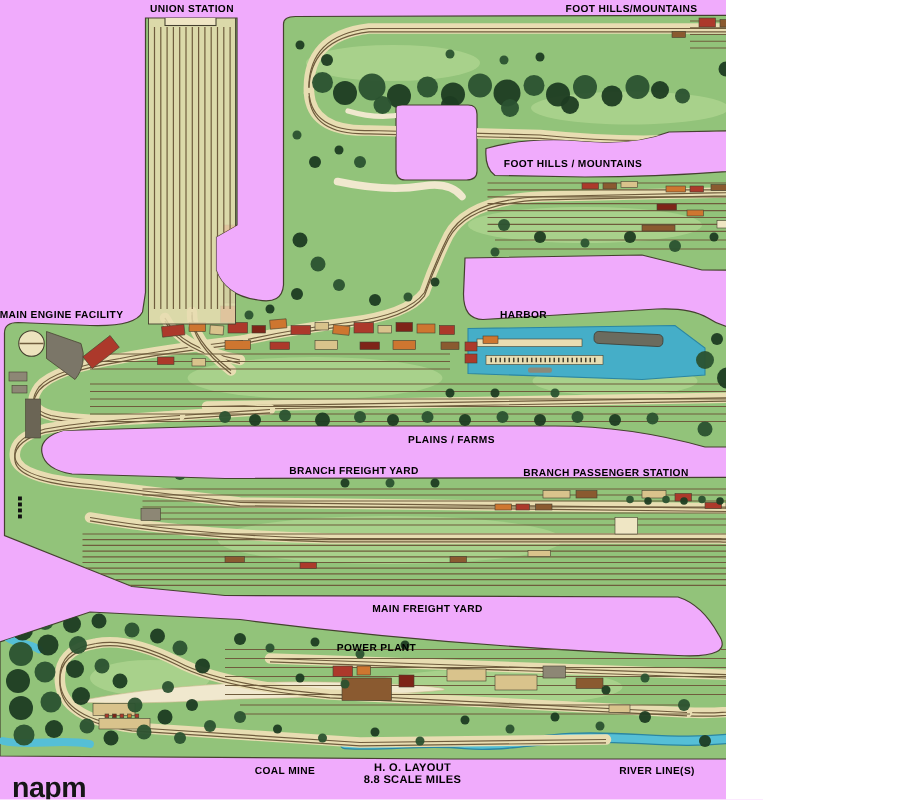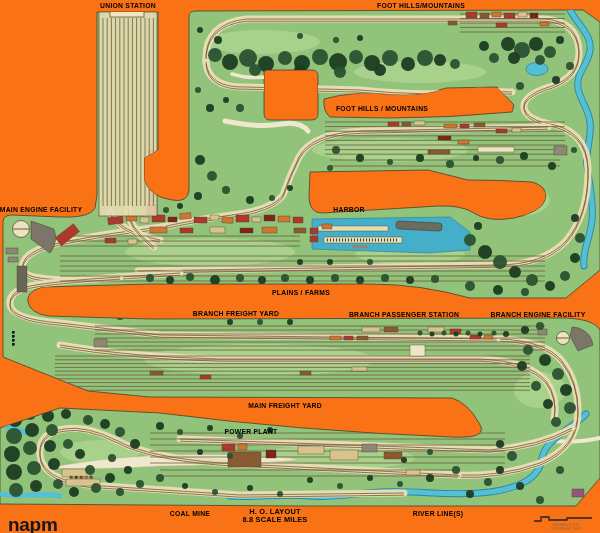--- a/index.html
+++ b/index.html
@@ -1,16 +1,16 @@
 <!DOCTYPE html>
 <html><head>
 <meta charset="utf-8">
 <style>
   html,body{margin:0;padding:0;background:#ffffff;}
-  .stage{position:relative;width:600px;height:533px;background:#f97316;overflow:hidden;
+  .stage{position:relative;width:484px;height:533px;background:#f0abfc;overflow:hidden;
          font-family:"Liberation Sans", sans-serif;}
   svg{display:block;}
   .lbl{font:bold 6.8px "Liberation Sans", sans-serif;fill:#000;letter-spacing:.25px;text-anchor:middle;}
   .lbl-title{font:bold 7.4px "Liberation Sans", sans-serif;fill:#000;letter-spacing:.2px;text-anchor:middle;}
   .logo{font:bold 19px "Liberation Sans", sans-serif;fill:#161616;letter-spacing:-.3px;}
   .fine{font:3.2px "Liberation Sans", sans-serif;fill:#6b655a;text-anchor:middle;letter-spacing:.2px;}
   .bed{stroke:#E8DDB2;stroke-width:7;fill:none;stroke-linecap:round;}
   .rail{stroke:#6F5C3D;stroke-width:.8;fill:none;}
   .road{stroke:#F0E8CE;fill:none;stroke-linecap:round;}
   .riverE{stroke:#2B86A2;stroke-width:7;fill:none;stroke-linecap:round;}

